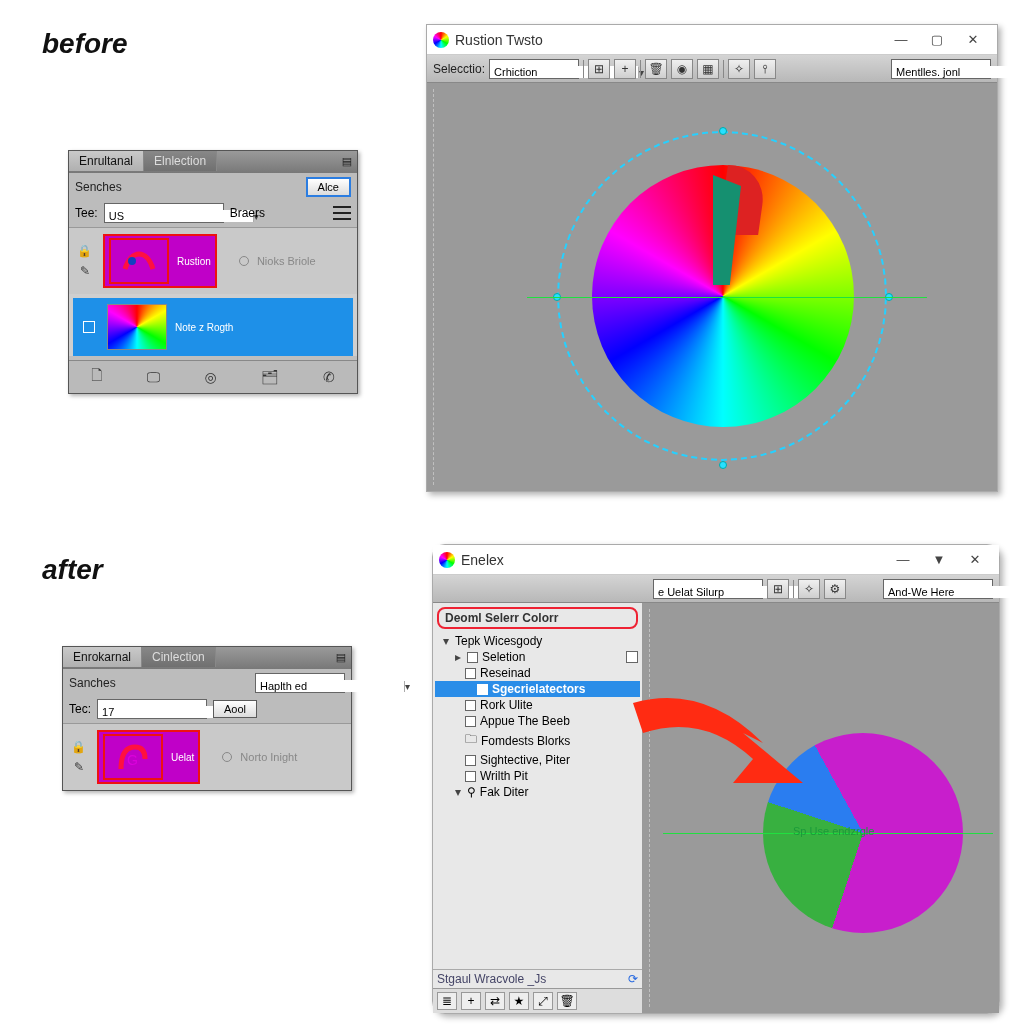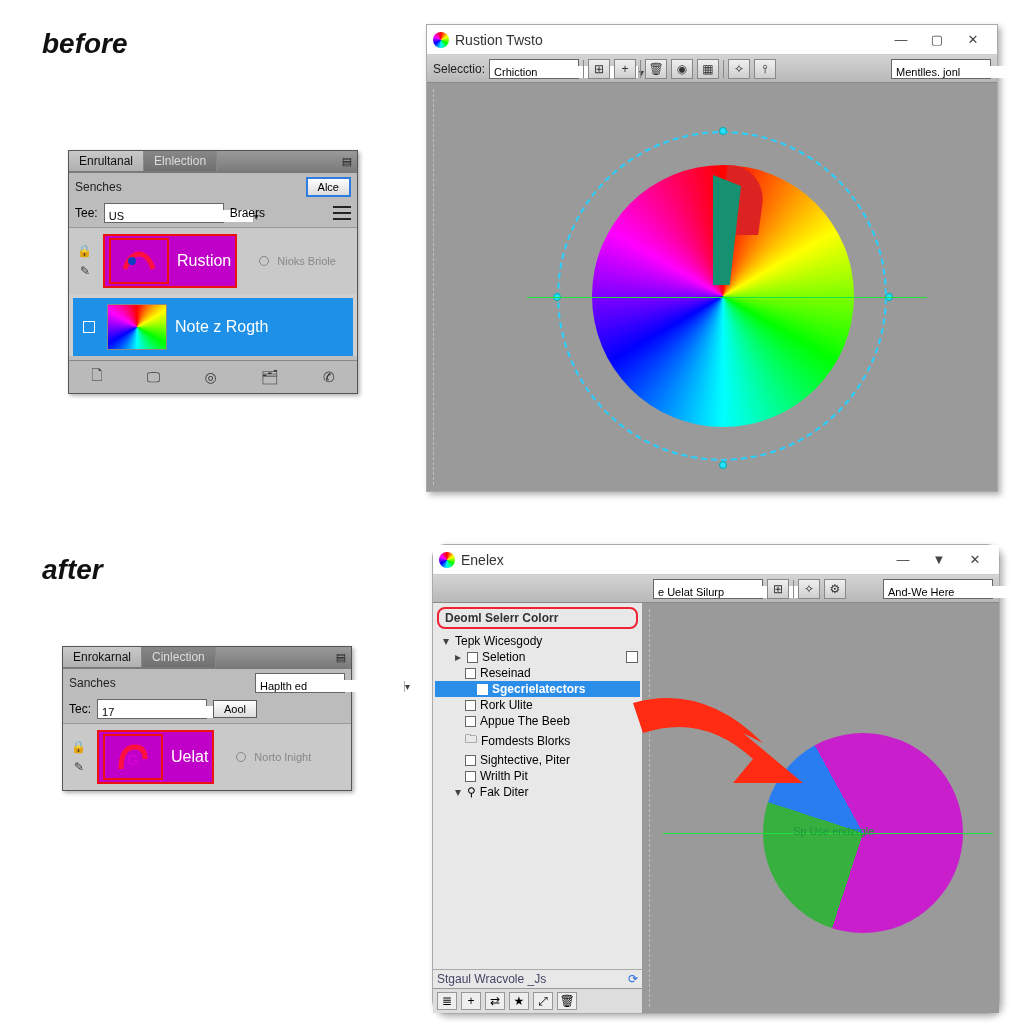--- a/index.html
+++ b/index.html
@@ -72,21 +72,21 @@
   .ham { width:18px;height:14px;display:flex;flex-direction:column;justify-content:space-between;}
   .ham span{height:2px;background:#222;}
   .items { background:#cfcfcf; border-top:1px solid #999; }
   .item-row{
     display:flex;align-items:center; padding:6px; gap:8px;
   }
   .ic-col{width:20px;display:flex;flex-direction:column;align-items:center;gap:6px;color:#333;}
   .thumb{width:60px;height:46px;border:2px solid #e11;background:#c000c8;display:flex;align-items:center;justify-content:center;}
   .thumb.rainbow{border:1px solid #888;background:conic-gradient(red,yellow,lime,cyan,blue,magenta,red);}
   .thumb svg{width:36px;height:36px;}
-  .item-label{font-size:16px;color:#fff;}
+  .item-label{font-size:10px;color:#fff;}
   .item-sub{font-size:11px;color:#888;}
   .item-row.first{background:#c9c9c9;}
   .item-row.first .chip{display:flex;align-items:center;gap:8px;background:#c000c8;border:2px solid #e11;padding:2px 4px;}
   .item-row.second{background:#1e90e8;margin:4px;}
   .footer{
     display:flex;justify-content:space-around;align-items:center;
     padding:4px 0;background:#bababa;border-top:1px solid #888;
     color:#333;
   }
   .footer span{font-size:14px;cursor:pointer;}

